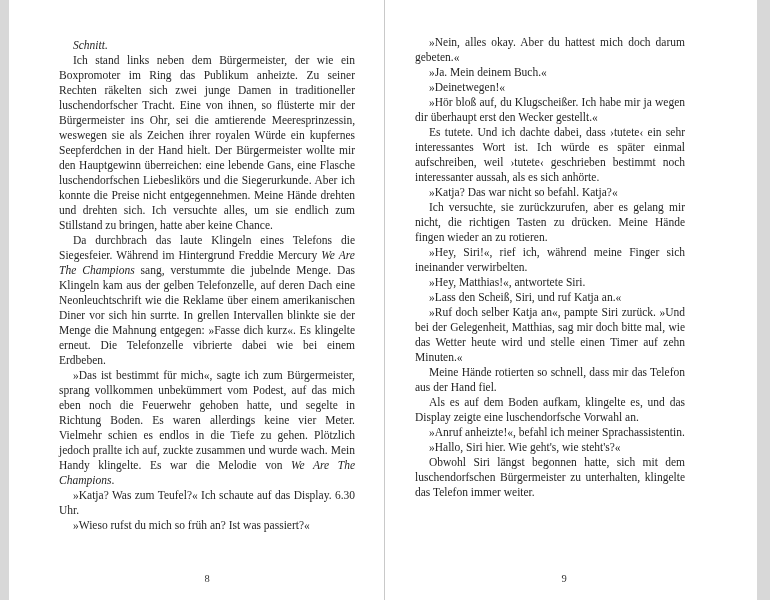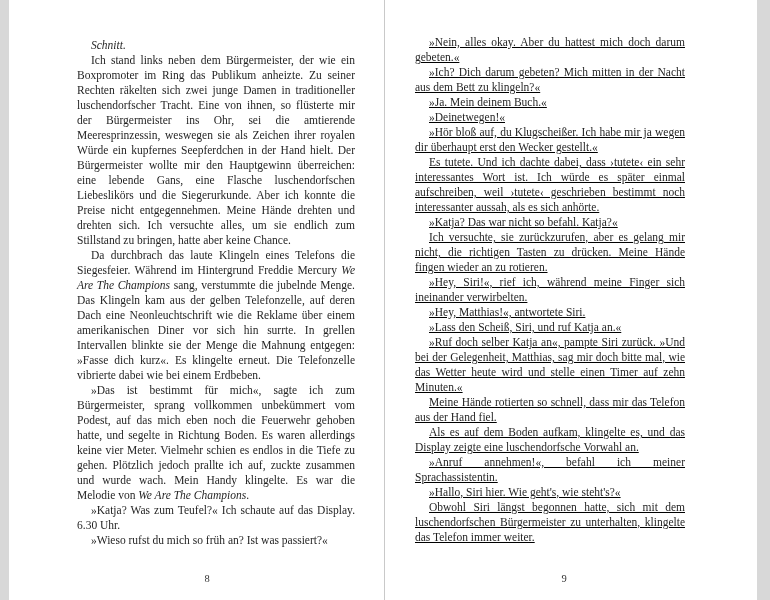--- a/index.html
+++ b/index.html
@@ -9,22 +9,22 @@
     background: var(--bg);
     font-family: "Liberation Serif", "DejaVu Serif", serif;
   }
   .viewer { position:relative; width:770px; height:600px; }
   .spread {
     position:absolute; left:9px; right:13px; top:0; bottom:0;
     background: var(--page);
     display:flex;
   }
   .page { position:relative; height:100%; }
-  .page-left  { width:375px; padding:38px 29px 0 68px; }
-  .page-right { flex:1;      padding:35px 72px 0 30px;text-decoration:underline; }
+  .page-left  { width:375px; padding:38px 29px 0 50px; }
+  .page-right { flex:1;      padding:35px 72px 0 30px; }
   .divider { width:1px; height:100%; background:var(--divider); }
   .text-block p {
     font-size:11.5px;
     line-height:15px;
     color:var(--ink);
     text-align:justify;
     text-indent:14px;
     hyphens:auto;
   }
   .it { font-style:italic; }
@@ -53,34 +53,33 @@
           <p><span>»Wieso rufst du mich so früh an? Ist was passiert?«</span></p>
         </div>
       <div class="page-number">8</div>
     </div>
 
     <div class="divider"></div>
 
     <div class="page page-right">
       <div class="text-block">
           <p><span>»Nein, alles okay. Aber du hattest mich doch darum gebeten.«</span></p>
-          <p><span>»Ich? Dich darum gebeten? Mich mitten in der Nacht aus dem Bett zu klingeln?«</span></p>
           <p><span>»Ja. Mein deinem Buch.«</span></p>
           <p><span>»Deinetwegen!«</span></p>
           <p><span>»Hör bloß auf, du Klugscheißer. Ich habe mir ja wegen dir überhaupt erst den Wecker gestellt.«</span></p>
           <p><span>Es tutete. Und ich dachte dabei, dass ›tutete‹ ein sehr interessantes Wort ist. Ich würde es später einmal aufschreiben, weil ›tutete‹ geschrieben bestimmt noch interessanter aussah, als es sich anhörte.</span></p>
           <p><span>»Katja? Das war nicht so befahl. Katja?«</span></p>
           <p><span>Ich versuchte, sie zurückzurufen, aber es gelang mir nicht, die richtigen Tasten zu drücken. Meine Hände fingen wieder an zu rotieren.</span></p>
           <p><span>»Hey, Siri!«, rief ich, während meine Finger sich ineinander verwirbelten.</span></p>
           <p><span>»Hey, Matthias!«, antwortete Siri.</span></p>
           <p><span>»Lass den Scheiß, Siri, und ruf Katja an.«</span></p>
           <p><span>»Ruf doch selber Katja an«, pampte Siri zurück. »Und bei der Gelegenheit, Matthias, sag mir doch bitte mal, wie das Wetter heute wird und stelle einen Timer auf zehn Minuten.«</span></p>
           <p><span>Meine Hände rotierten so schnell, dass mir das Telefon aus der Hand fiel.</span></p>
           <p><span>Als es auf dem Boden aufkam, klingelte es, und das Display zeigte eine luschendorfsche Vorwahl an.</span></p>
-          <p><span>»Anruf annehmen!«, befahl ich meiner Sprachassistentin.</span></p>
+          <p><span>»Anruf anheizte!«, befahl ich meiner Sprachassistentin.</span></p>
           <p><span>»Hallo, Siri hier. Wie geht's, wie steht's?«</span></p>
           <p><span>Obwohl Siri längst begonnen hatte, sich mit dem luschendorfschen Bürgermeister zu unterhalten, klingelte das Telefon immer weiter.</span></p>
         </div>
       <div class="page-number">9</div>
     </div>
 
   </div>
 </div>
 
 </body></html>

